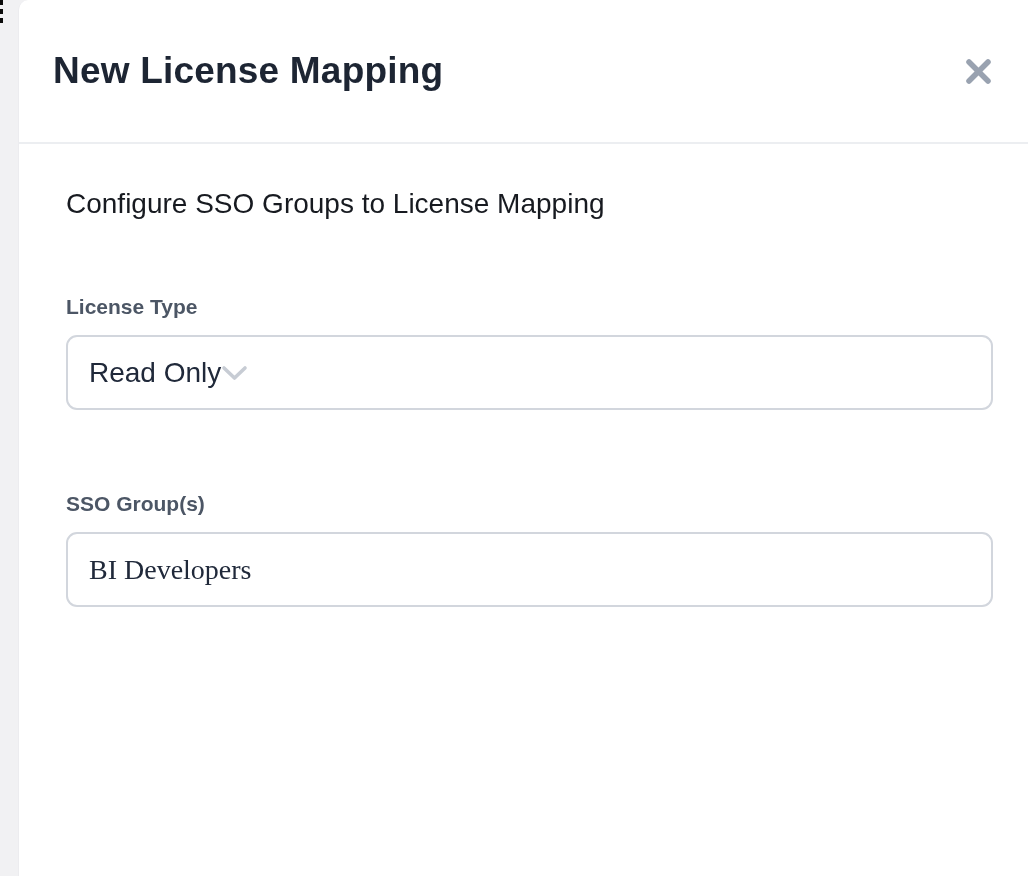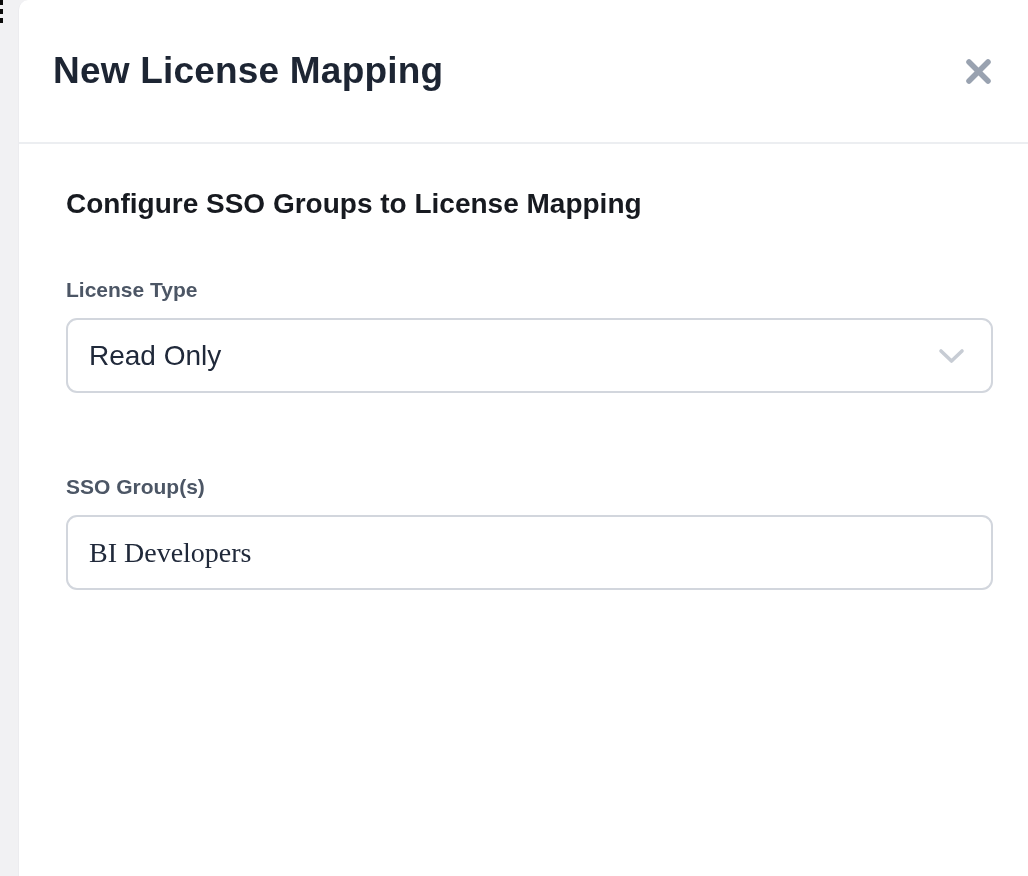--- a/index.html
+++ b/index.html
@@ -52,42 +52,42 @@
   }
 
   .modal-content {
     padding: 0 45px 0 47px;
   }
 
   .subtitle {
     margin-top: 44px;
     font-size: 28px;
     color: #171a20;
-    font-weight: 700;
+    font-weight: 400;
   }
 
   .field-label {
     display: block;
-    margin-top: 58px;
+    margin-top: 75px;
     font-size: 21px;
     font-weight: 700;
     color: #4c5665;
   }
   .field-label.second { margin-top: 82px; }
 
   .select-box {
     margin-top: 16px;
     height: 75px;
     width: 100%;
     border: 2px solid #d2d6dd;
     border-radius: 11px;
     background: #ffffff;
     display: flex;
     align-items: center;
-    justify-content: space-between;
+    justify-content: flex-start;
     padding: 0 26px 0 21px;
     cursor: pointer;
   }
   .select-value {
     font-size: 28px;
     color: #20293a;
   }
 
   .text-input {
     margin-top: 16px;

